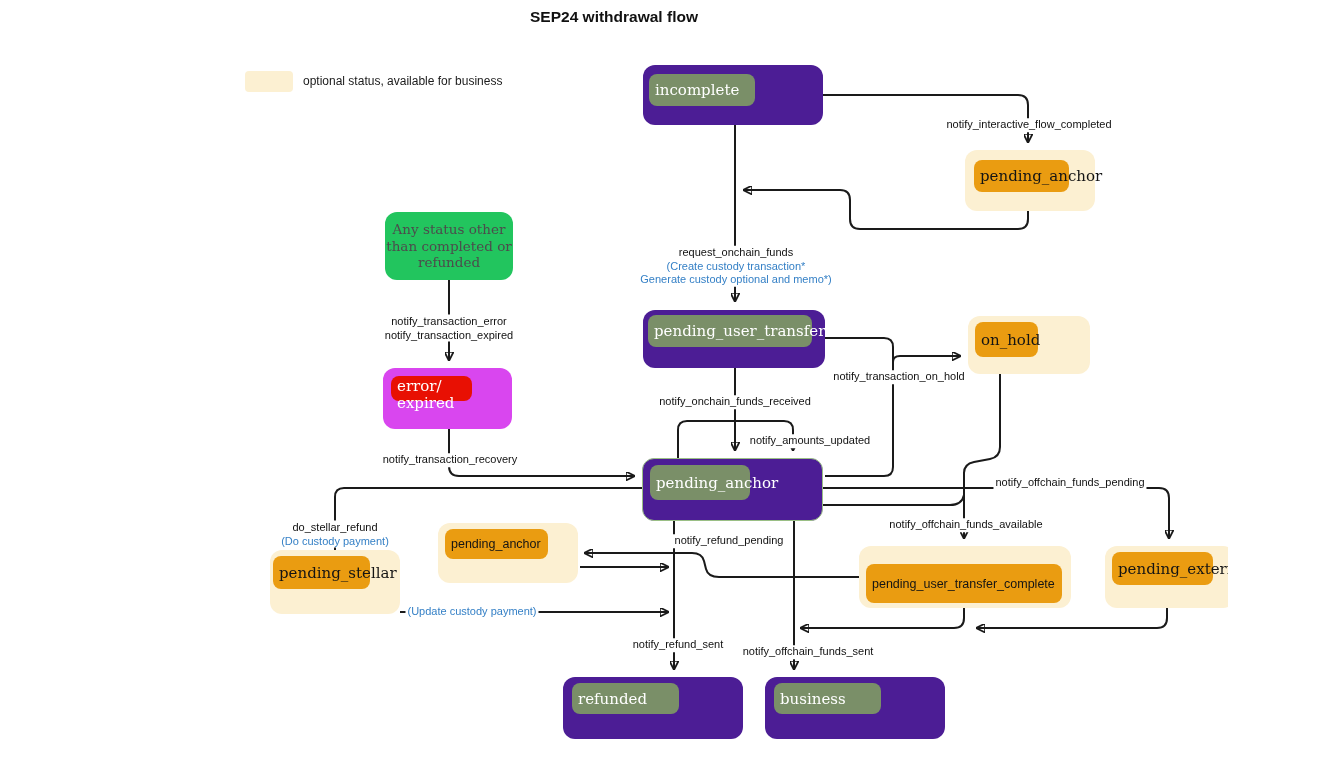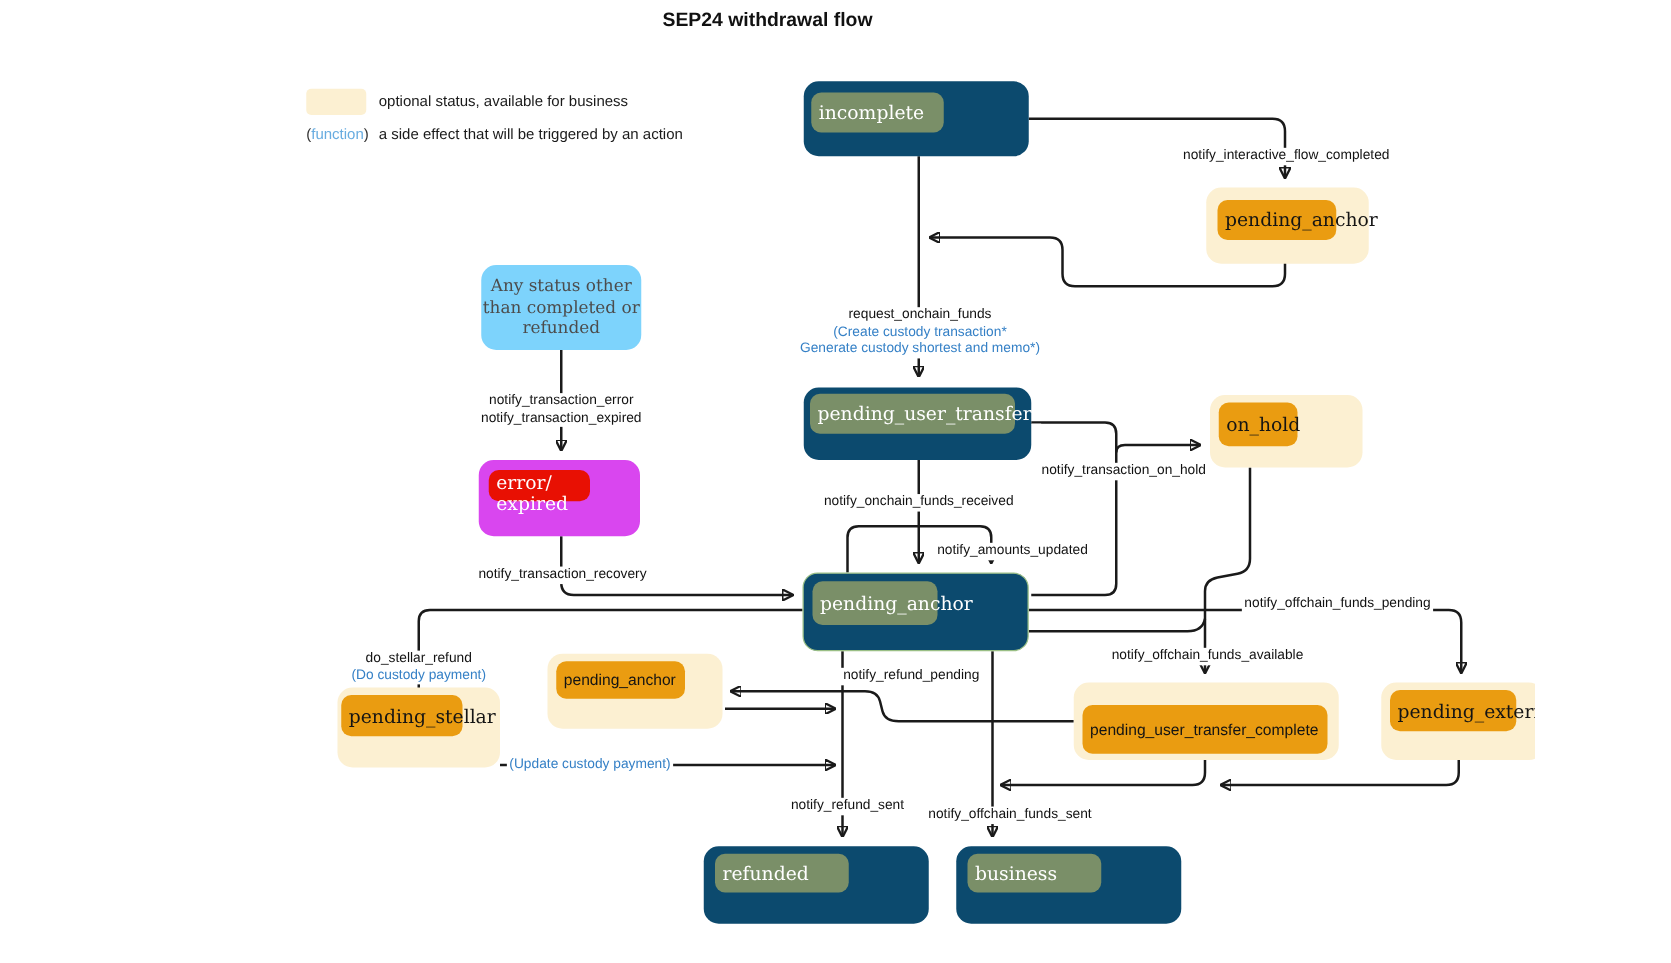--- a/index.html
+++ b/index.html
@@ -10,25 +10,25 @@
   .title{position:absolute;left:0;top:8px;width:100%;text-align:center;z-index:3;
          font-size:15.5px;font-weight:bold;color:#111;}
   
   .legend{position:absolute;left:245px;top:70px;z-index:3;}
   .lg-row{display:flex;align-items:center;margin-bottom:4px;height:22px;}
   .lg-swatch{width:48px;height:21px;border-radius:4px;margin-right:10px;flex:0 0 auto;}
   .lg-text{font-size:12px;color:#1a1a1a;}
   .lg-fn{font-size:12px;color:#333;margin-right:8px;width:50px;text-align:right;}
   
   .node{position:absolute;z-index:2;border-radius:12px;box-sizing:border-box;}
-  .node.flow{background:#0c4a6e;}
+  .node.flow{background:#4c1d95;}
   .node.flow.bordered{border:1.5px solid #9abf85;}
   .node.optional{background:#fcf0d2;}
   .node.error{background:#d946ef;}
-  .node.meta{background:#7dd3fc;color:#4c4c4c;font-family:"DejaVu Serif","Liberation Serif",serif;
+  .node.meta{background:#22c55e;color:#4c4c4c;font-family:"DejaVu Serif","Liberation Serif",serif;
              font-size:13.5px;line-height:16.5px;text-align:center;white-space:pre-line;
              display:flex;align-items:center;justify-content:center;}
   .chip{position:absolute;border-radius:8px;box-sizing:border-box;display:flex;align-items:center;
         padding-left:6px;white-space:pre-line;}
   .chip.serif{font-family:"DejaVu Serif","Liberation Serif",serif;font-size:15px;}
   .chip.sans{font-family:"Liberation Sans",sans-serif;font-size:12.5px;}
   .flow .chip{background:#7a8f68;color:#fff;}
   .optional .chip{background:#ea9c11;color:#141414;}
   .error .chip{background:#e81003;color:#fff;display:block;padding:2px 6px;line-height:17px;
                overflow:visible;}
@@ -69,24 +69,20 @@
     <path marker-end="url(#arr)" d="M 580 567 L 668 567"></path>
     <path marker-end="url(#arr)" d="M 400 612 L 668 612"></path>
     <path marker-end="url(#arr)" d="M 642 488 L 344 488 Q 335 488 335 497 L 335 572"></path>
   </svg>
 
   <div class="legend">
     <div class="lg-row">
       <div class="lg-swatch" style="background: rgb(252, 240, 210);"></div>
       <div class="lg-text"><span>optional status, available for business</span></div>
     </div>
-    <div class="lg-row">
-      <div class="lg-fn"><span>(</span><span id="fn-word" style="color: rgb(104, 172, 224);">function</span><span>)</span></div>
-      <div class="lg-text">a side effect that will be triggered by an action</div>
-    </div>
   </div>
 
   <div id="nodes">
       <div class="node flow" style="left: 643px; top: 65px; width: 180px; height: 60px;">
         <div class="chip serif" style="left: 6px; top: 9px; width: 106px; height: 32px;">incomplete</div>
       </div>
       <div class="node optional" style="left: 965px; top: 150px; width: 130px; height: 61px;">
         <div class="chip serif" style="left: 9px; top: 10px; width: 95px; height: 32px;">pending_anchor</div>
       </div>
       <div class="node meta" style="left: 385px; top: 212px; width: 128px; height: 68px;">Any status other
@@ -124,21 +120,21 @@
         <div class="chip serif" style="left: 9px; top: 6px; width: 107px; height: 31px;">business</div>
       </div>
     </div>
   <div id="elabels">
       <div class="elabel" style="left: 1029px; top: 125px;">
         <div style="color: rgb(17, 17, 17);">notify_interactive_flow_completed</div>
       </div>
       <div class="elabel" style="left: 736px; top: 266px;">
         <div style="color: rgb(17, 17, 17);">request_onchain_funds</div>
         <div style="color: rgb(53, 128, 198);">(Create custody transaction*</div>
-        <div style="color: rgb(53, 128, 198);">Generate custody shortest and memo*)</div>
+        <div style="color: rgb(53, 128, 198);">Generate custody optional and memo*)</div>
       </div>
       <div class="elabel" style="left: 449px; top: 328px;">
         <div style="color: rgb(17, 17, 17);">notify_transaction_error</div>
         <div style="color: rgb(17, 17, 17);">notify_transaction_expired</div>
       </div>
       <div class="elabel" style="left: 450px; top: 460px;">
         <div style="color: rgb(17, 17, 17);">notify_transaction_recovery</div>
       </div>
       <div class="elabel" style="left: 735px; top: 402px;">
         <div style="color: rgb(17, 17, 17);">notify_onchain_funds_received</div>

